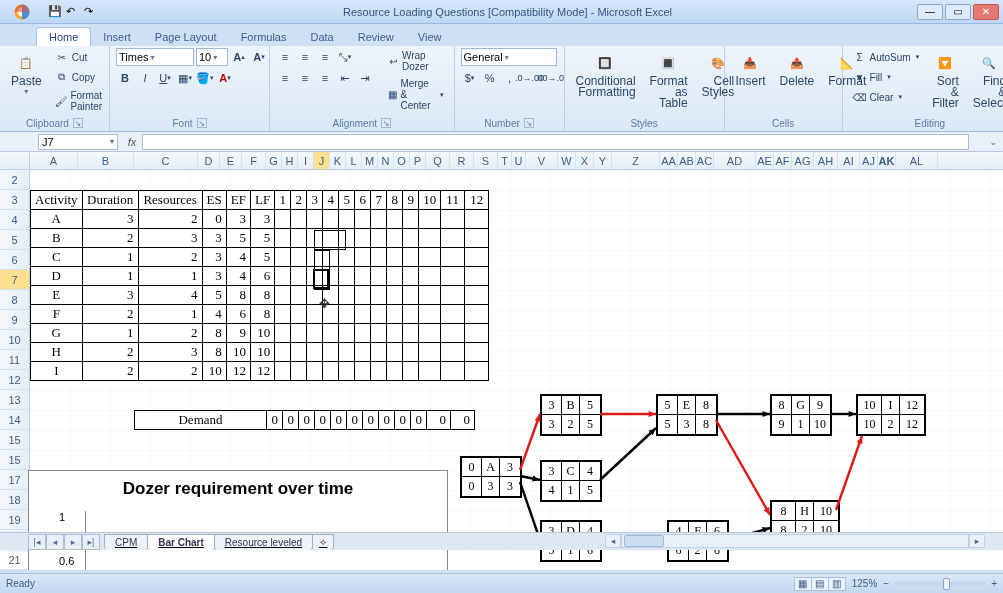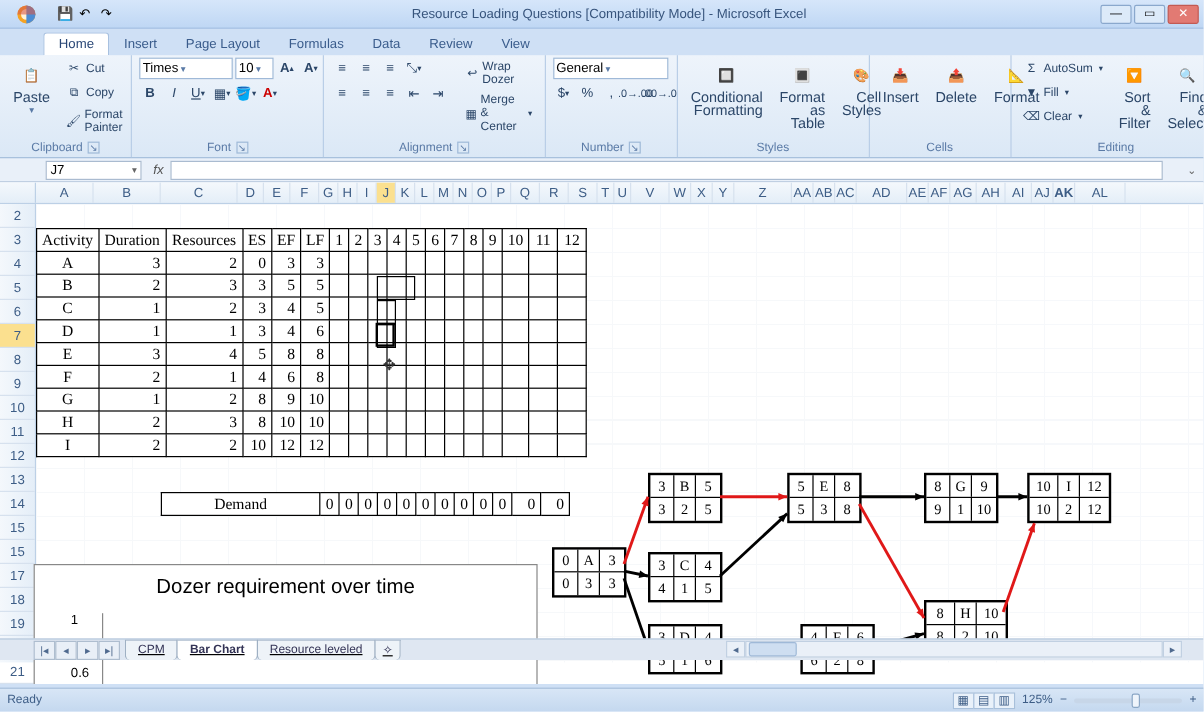--- a/index.html
+++ b/index.html
@@ -59,21 +59,21 @@
   .tbl th { font-weight:normal;}
   .tbl.main td.num { text-align:right;}
   .demand-tbl td { border:1px solid #000; height:19px;}
   .cellcursor { position:absolute; border:2px solid #000; background:transparent; pointer-events:none;}
   .node { position:absolute; border:2px solid #000; background:#fff; font-family:"Times New Roman", serif; font-size:12px;}
   .node .row { display:flex; height:19px;}
   .node .c { border-right:1px solid #000; display:flex; align-items:center; justify-content:center; width:20px;}
   .node .c:last-child { border-right:none;}
   .node .row:first-child { border-bottom:1px solid #000;}
   .chart-box { position:absolute; background:#fff; border:1px solid #888;}
-  .chart-title { font-weight:normal; font-size:17px; text-align:center; margin:8px 12px 6px;}
+  .chart-title { font-weight:bold; font-size:17px; text-align:center; margin:8px 12px 6px;}
   .axis-tick { position:absolute; left:30px; font-size:11px;}
   svg.arrow { position:absolute; pointer-events:none;}
   
   .sheet-row { position:absolute; left:0; right:0; bottom:20px; height:18px; background:#dfe7f2; display:flex; align-items:center; border-top:1px solid #b6c8dd;}
   .sheet-nav { display:flex; gap:0; margin-left:28px;}
   .sheet-nav .nb { width:18px; height:16px; border:1px solid #aebdcf; background:#e9eff7; display:flex; align-items:center; justify-content:center; font-size:9px; color:#506a8f;}
   .sheet-tabs { display:flex; margin-left:4px;text-decoration:underline;}
   .sheet-tab { padding:2px 10px; border:1px solid #9fb0c3; border-bottom:none; background:#eef3f8; font-size:10px; color:#335; margin-right:-1px; border-radius:0 0 4px 4px; transform:translateY(0); }
   .sheet-tab.active { background:#fff; font-weight:bold;}
   .hscroll { position:absolute; right:18px; height:16px; width:380px; bottom:1px; display:flex; align-items:center;}

